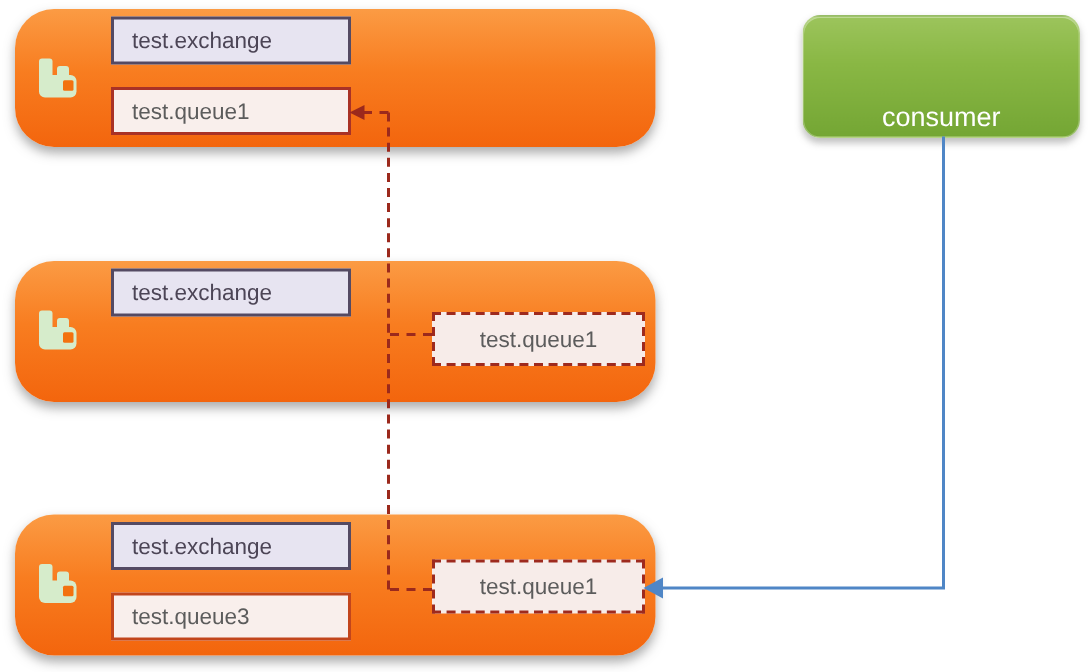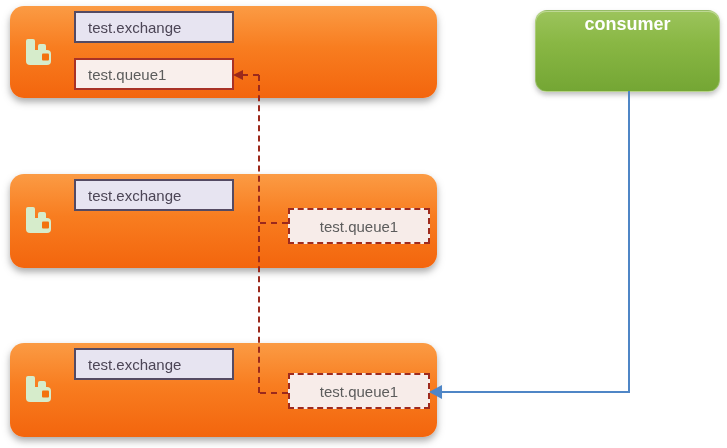--- a/index.html
+++ b/index.html
@@ -1,21 +1,21 @@
 <!DOCTYPE html>
 <html style="--canvas-bg: #ffffff; --broker-top: #fb9b44; --broker-bottom: #f3650d; --exchange-fill: #e7e4f1; --exchange-border: #544a63; --exchange-text: #4c4556; --queue-fill: #f9efec; --queue-border: #c2451c; --queue1-border: #a93226; --queue-text: #5c5c5c; --ghost-fill: #f7ece9; --ghost-border: #9e2a1e; --binding-line: #9b291c; --consumer-top: #9cc45c; --consumer-bottom: #74a634; --consumer-text: #ffffff; --consumer-line: #4f86c6; --rabbit-icon: #d6eccb; --icon-notch: #f3720f;"><head>
 <meta charset="utf-8">
 <style>
   html,body { margin:0; padding:0; background:#fff; font-family:"Liberation Sans", sans-serif; }
 
   .canvas { position:relative; width:727px; height:448px; background:var(--canvas-bg,#fff); overflow:hidden; }
 
   
   .broker {
-    position:absolute; left:10px; width:427px; border-radius:14px;
+    position:absolute; left:10px; width:427px; border-radius:26px;
     background:linear-gradient(180deg, var(--broker-top,#fb9b44) 0%, #f87d20 45%, var(--broker-bottom,#f3650d) 100%);
     box-shadow:0 4px 7px rgba(90,90,90,.5);
   }
   .b1 { top:6px;  height:92px; }
   .b2 { top:174px; height:94px; }
   .b3 { top:343px; height:94px; }
 
   .rabbit { position:absolute; left:12px; top:30px; width:32px; height:32px; }
   .rabbit svg { width:100%; height:100%; display:block; }
   .rabbit .part  { fill:var(--rabbit-icon,#d6eccb); }
@@ -39,22 +39,22 @@
   }
   .b2 .ghost { top:34px; }
   .b3 .ghost { top:30px; }
 
   
   .consumer {
     position:absolute; left:535px; top:10px; width:183px; height:80px; border-radius:12px;
     background:linear-gradient(180deg, var(--consumer-top,#9cc45c) 0%, #89b744 40%, var(--consumer-bottom,#74a634) 100%);
     border:1px solid rgba(255,255,255,.25);
     box-shadow:0 3px 5px rgba(100,100,100,.4), inset 0 1px 0 rgba(255,255,255,.35);
-    color:var(--consumer-text,#ffffff); font-size:18px; font-weight:700; line-height:1.45;
-    display:flex; flex-direction:column; align-items:center; justify-content:flex-start; text-align:center;
+    color:var(--consumer-text,#ffffff); font-size:18px; font-weight:400; line-height:1.45;
+    display:flex; flex-direction:column; align-items:center; justify-content:flex-end; text-align:center;
   }
 
   
   .line { position:absolute; z-index:5; }
   .red-v    { left:258px; top:75px;  height:318px; width:0; border-left:2px dashed var(--binding-line,#9b291c); }
   .red-stub { left:242px; top:74px;  width:17px;  height:0; border-top:2px dashed var(--binding-line,#9b291c); }
   .red-b2   { left:260px; top:222px; width:28px;  height:0; border-top:2px dashed var(--binding-line,#9b291c); }
   .red-b3   { left:260px; top:392px; width:28px;  height:0; border-top:2px dashed var(--binding-line,#9b291c); }
   .red-arrow {
     left:233px; top:70px; width:0; height:0;
@@ -103,20 +103,21 @@
   <div class="broker b3">
     <span class="rabbit">
       <svg viewBox="0 0 32 32" aria-hidden="true">
         <rect class="part" x="4" y="3" width="9" height="16" rx="2"></rect>
         <rect class="part" x="16" y="8" width="8" height="11" rx="2"></rect>
         <rect class="part" x="4" y="14" width="25" height="15" rx="4"></rect>
         <rect class="notch" x="20" y="17.5" width="7" height="7" rx="1"></rect>
       </svg>
     </span>
     <div class="inner exchange">test.exchange</div>
+    <div class="inner queue">test.queue3</div>
     <div class="ghost">test.queue1</div>
   </div>
 
   <div class="consumer">
     <span>consumer</span>
   </div>
 
   <div class="line red-v"></div>
   <div class="line red-stub"></div>
   <div class="line red-arrow"></div>

